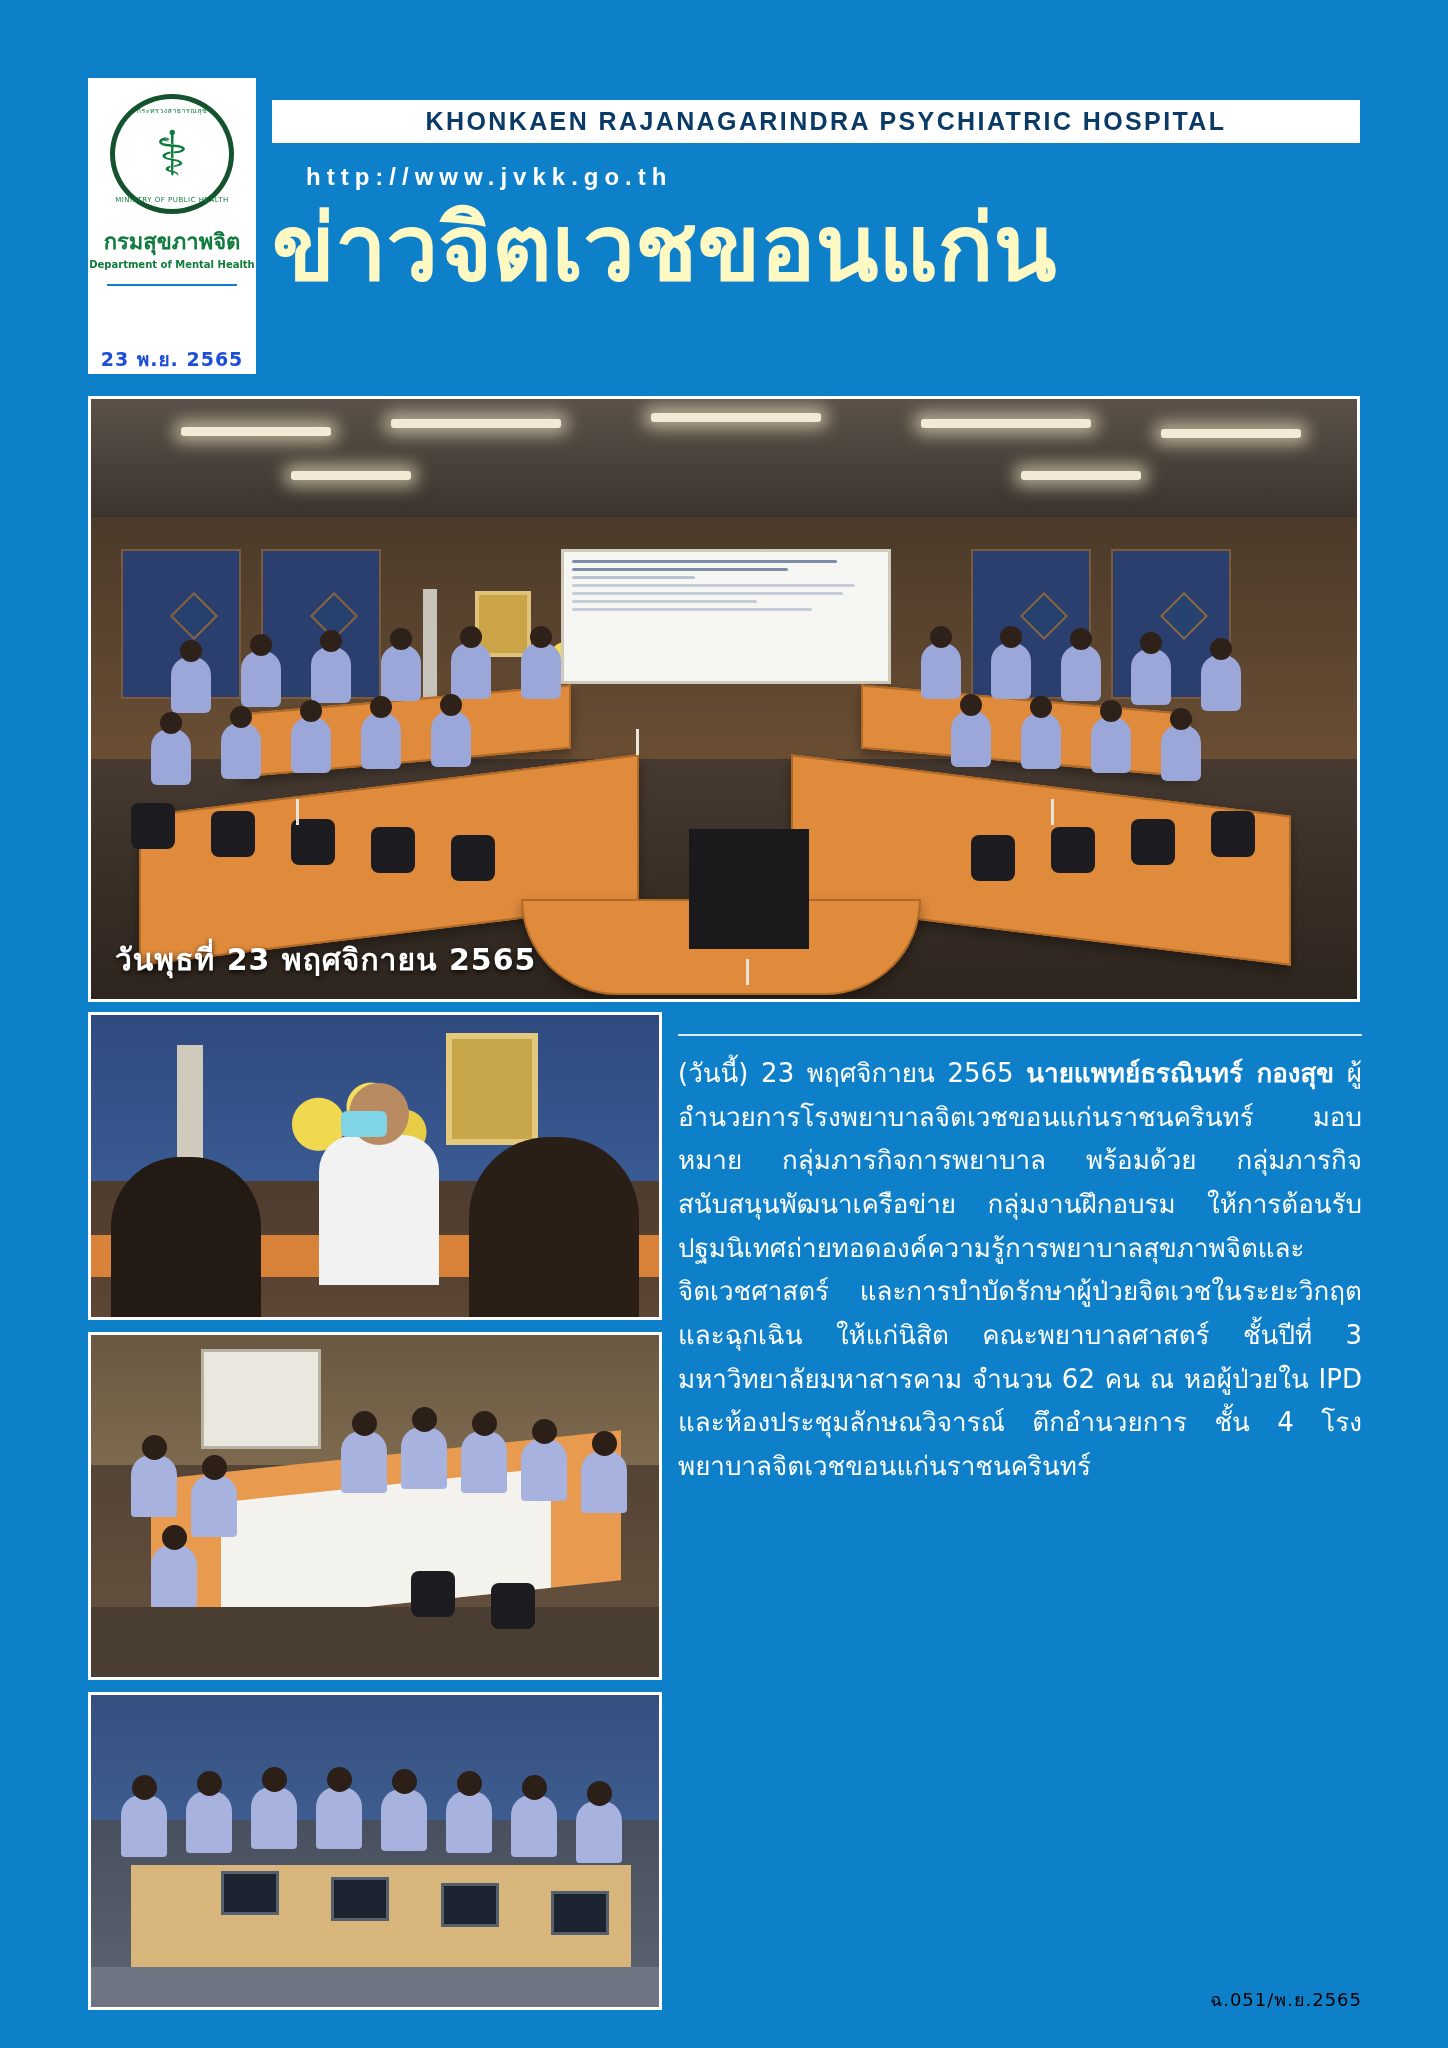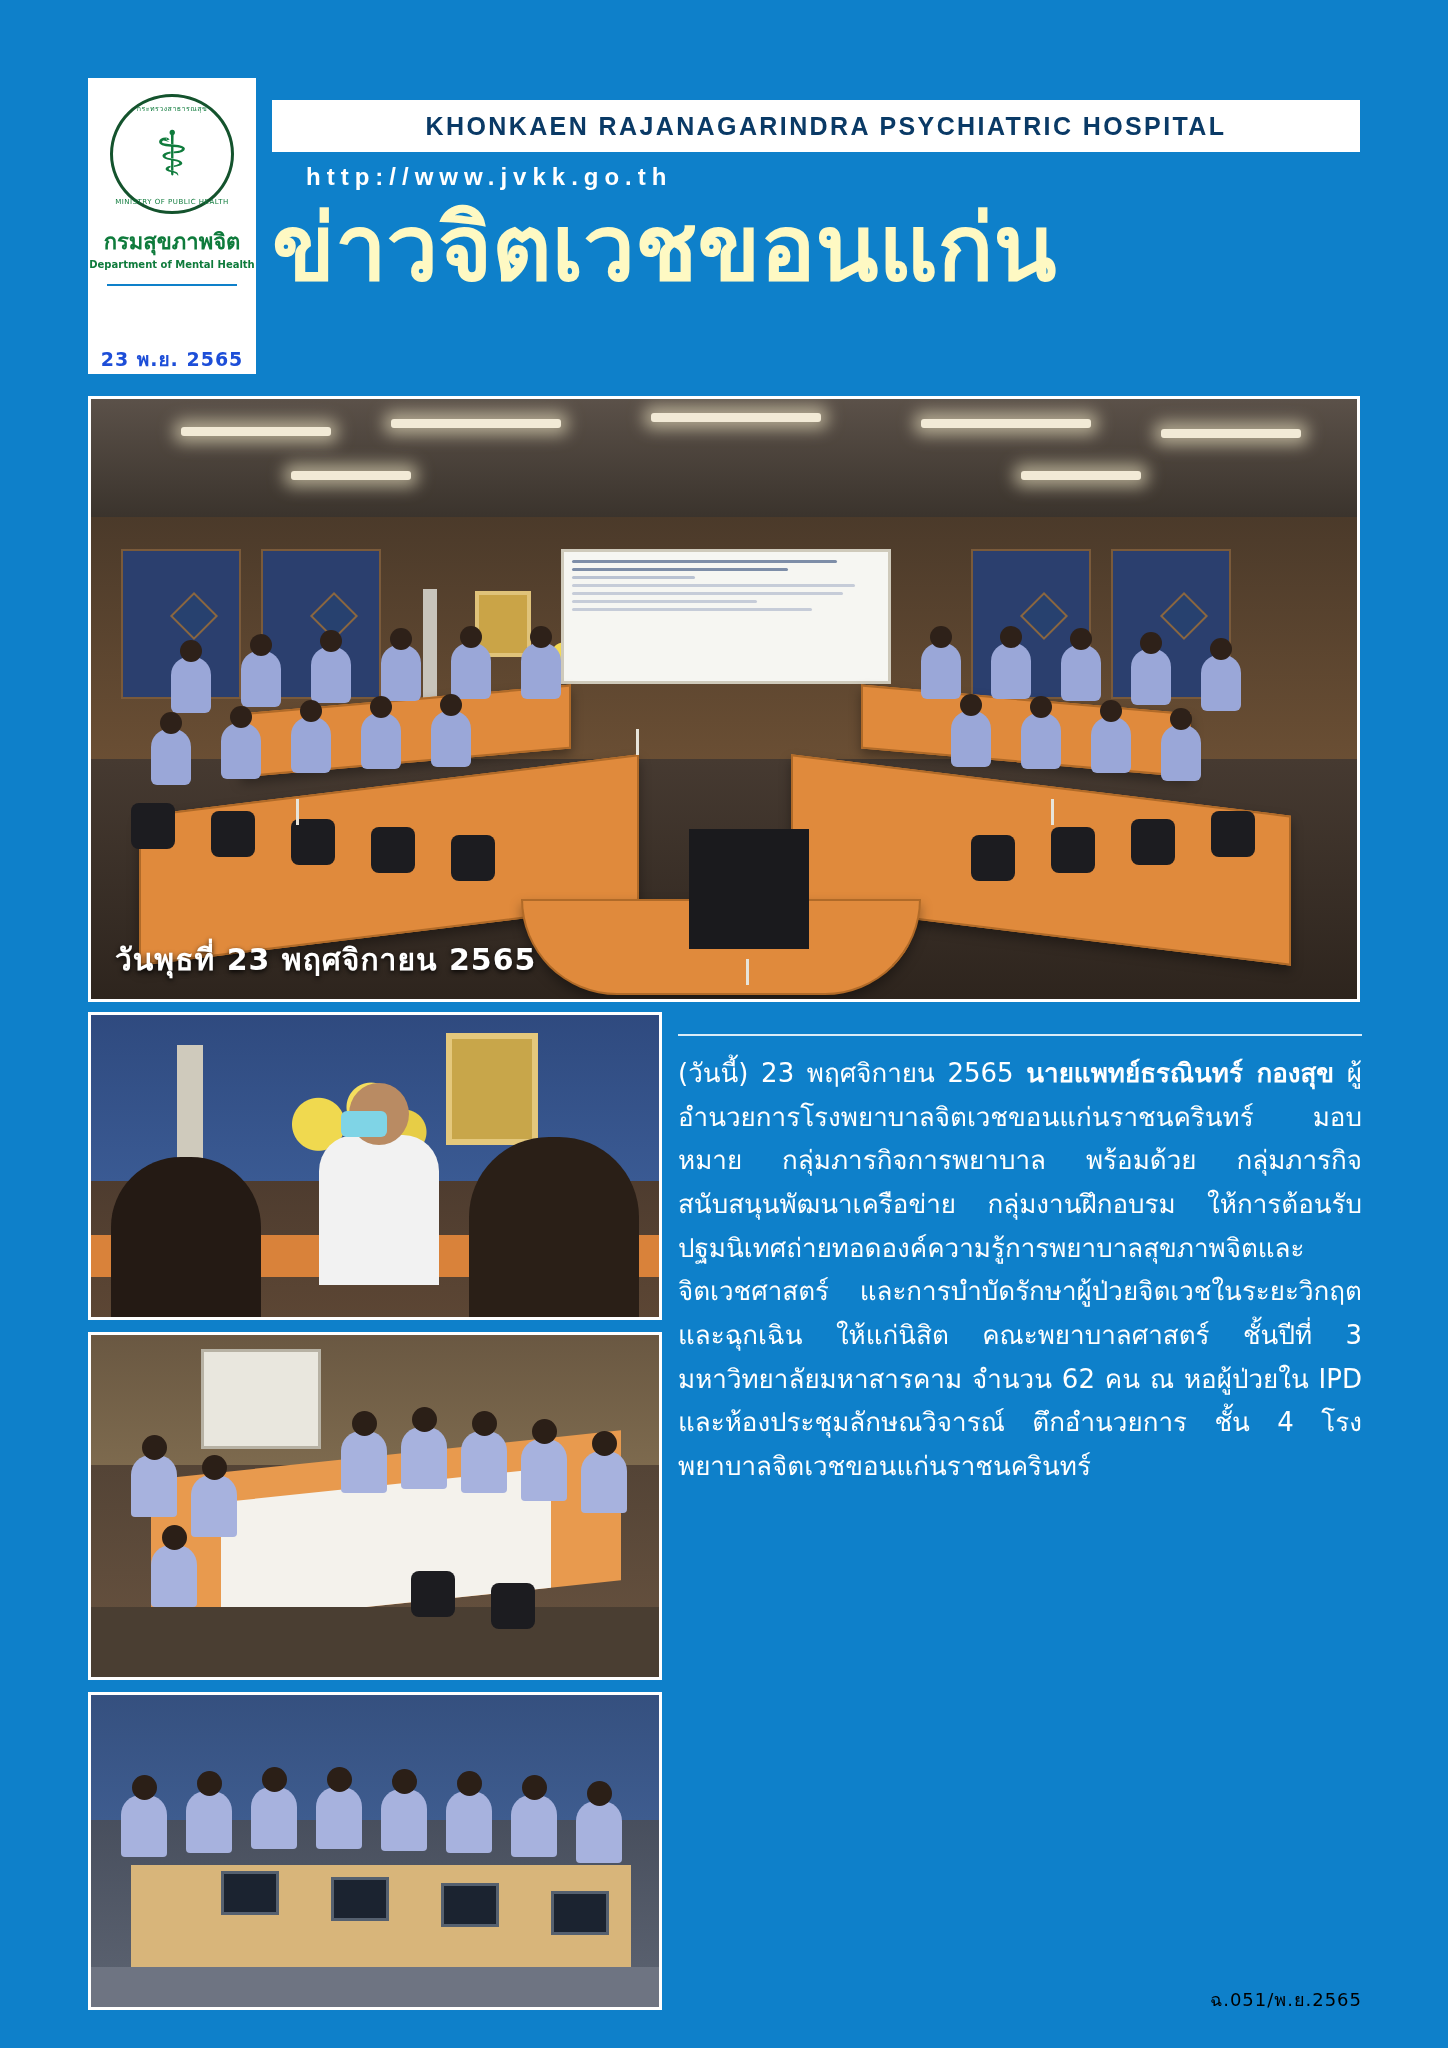--- a/index.html
+++ b/index.html
@@ -21,21 +21,21 @@
   }
   .logo-box {
     position: absolute; left: 88px; top: 78px;
     width: 168px; height: 296px;
     background: #ffffff;
     display: flex; flex-direction: column; align-items: center;
     padding-top: 10px;
   }
   .logo-emblem {
     width: 124px; height: 124px; border-radius: 50%;
-    border: 3px solid #14532d;
+    border: 5px solid #14532d;
     display: flex; align-items: center; justify-content: center;
     position: relative;
     background: #ffffff;
     margin-top: 6px;
   }
   .logo-emblem .caduceus {
     font-size: 62px; color: #0f7b3c; line-height: 1;
   }
   .logo-ring-top, .logo-ring-bottom {
     position: absolute; left: 0; width: 100%; text-align: center;
@@ -56,21 +56,21 @@
     width: 130px; height: 2px; background: #0e80ca; margin: 14px 0 10px;
   }
   .logo-date {
     font-size: 19px; color: #1d4ed8; font-weight: bold; letter-spacing: 1px;
     font-family: "DejaVu Sans", sans-serif;
     margin-top: 48px;
   }
 
   .hospital-bar {
     position: absolute; left: 272px; top: 100px;
-    width: 1088px; height: 52px;
+    width: 1088px; height: 43px;
     background: #ffffff;
     display: flex; align-items: center; justify-content: center; padding-left: 20px;
   }
   .hospital-bar span {
     font-size: 25px; font-weight: bold; color: #0a3a66;
     letter-spacing: 2.4px;
   }
   .website {
     position: absolute; left: 306px; top: 163px;
     font-size: 24px; font-weight: bold; color: #ffffff;

